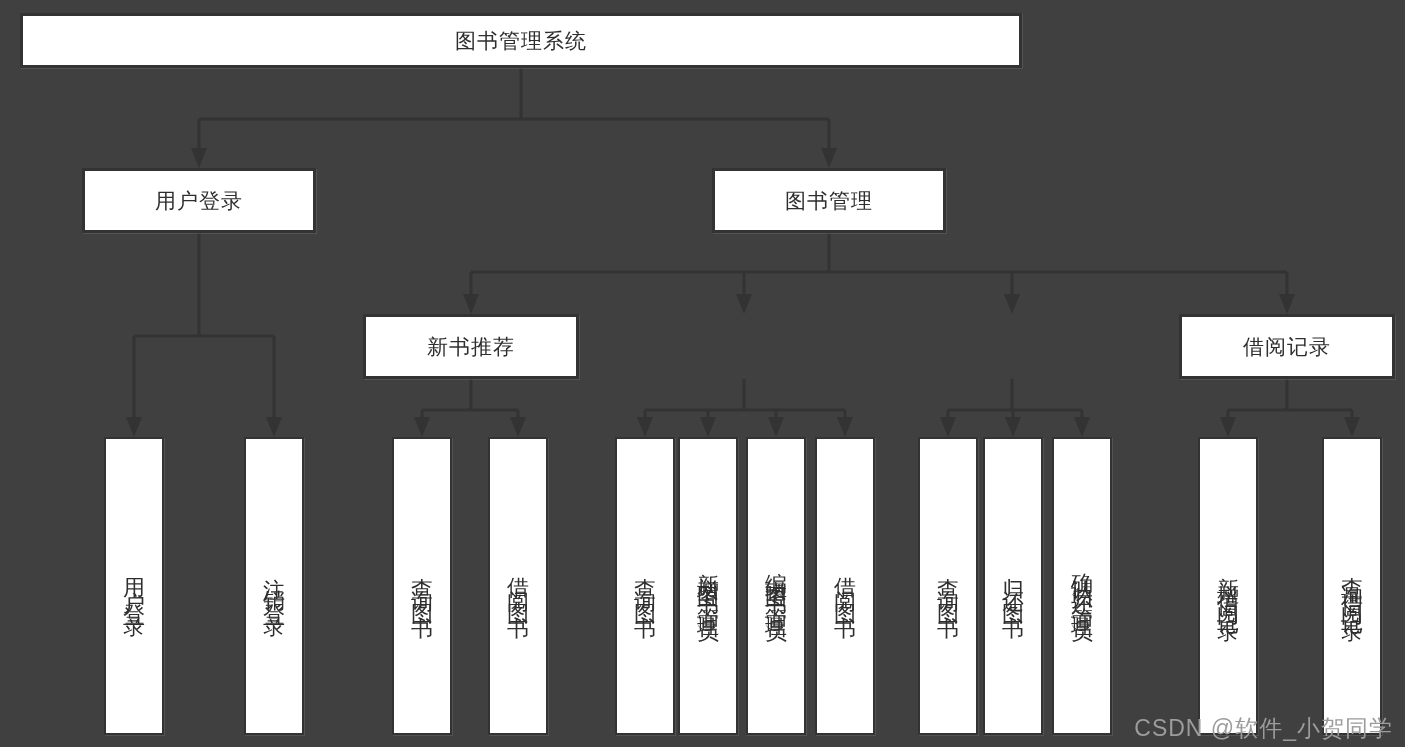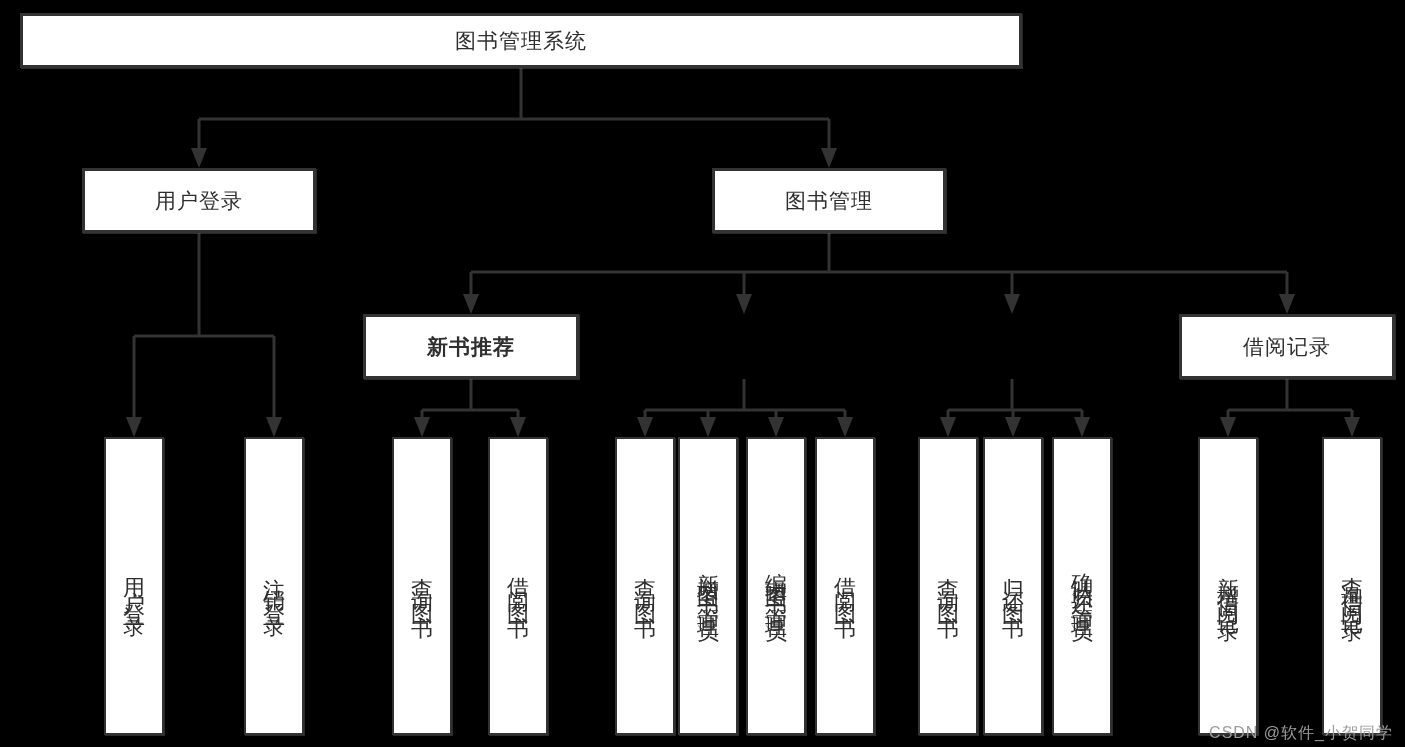--- a/index.html
+++ b/index.html
@@ -4,21 +4,21 @@
 <style>
   html, body {
     margin: 0;
     padding: 0;
     background: #ffffff;
   }
   #stage {
     position: relative;
     width: 1405px;
     height: 747px;
-    background: #000000;
+    background: #404040;
     overflow: hidden;
     font-family: "Liberation Sans", "DejaVu Sans", sans-serif;
   }
   #connectors {
     position: absolute;
     left: 0; top: 0;
     width: 1405px;
     height: 747px;
   }
   .hbox {
@@ -57,21 +57,21 @@
     line-height: 1;
     white-space: nowrap;
   }
   .sp-lg { letter-spacing: 13px; }
   .sp-md { letter-spacing: 9px;  }
   .sp-sm { letter-spacing: 7px;  }
   #watermark {
     position: absolute;
     right: 12px;
     bottom: 3px;
-    font-size: 16px;
+    font-size: 23px;
     color: #9c9c9c;
     letter-spacing: 1px;
     white-space: nowrap;
     z-index: 5;
   }
 </style>
 </head>
 <body>
 
 <div id="stage">
@@ -149,21 +149,21 @@
     <span class="label">图书管理系统</span>
   </div>
 
   <div class="hbox" style="left:82px; top:168px; width:234px; height:65px;">
     <span class="label">用户登录</span>
   </div>
   <div class="hbox" style="left:712px; top:168px; width:234px; height:65px;">
     <span class="label">图书管理</span>
   </div>
 
-  <div class="hbox" style="left:363px; top:314px; width:216px; height:65px;font-weight:bold;">
+  <div class="hbox" style="left:363px; top:314px; width:216px; height:65px;">
     <span class="label">新书推荐</span>
   </div>
   <div class="hbox" style="left:1179px; top:314px; width:216px; height:65px;">
     <span class="label">借阅记录</span>
   </div>
 
   <div class="vbox" style="left:104px;">
     <span class="vlabel sp-lg">用户登录</span>
   </div>
   <div class="vbox" style="left:244px;">

